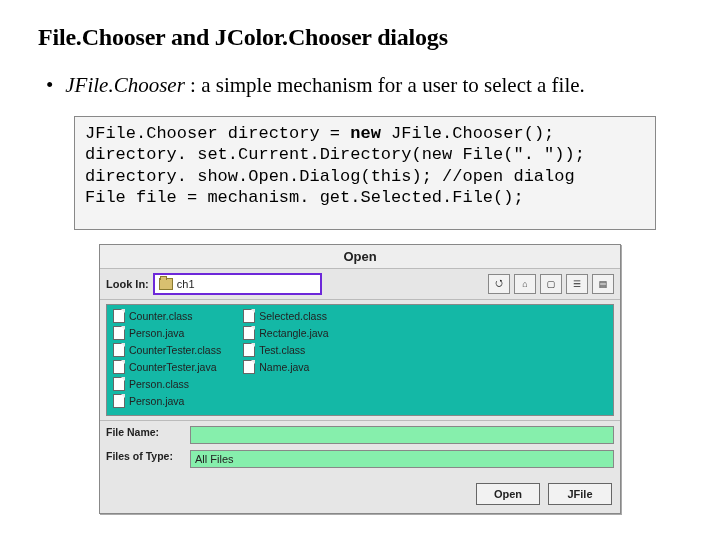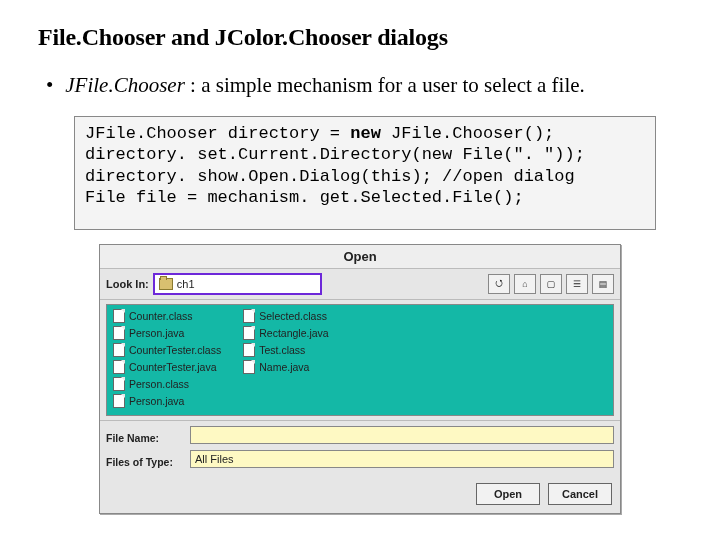--- a/index.html
+++ b/index.html
@@ -135,28 +135,28 @@
     width: 0; height: 0;
     border-top: 4px solid #e6e6e6;
     border-left: 4px solid transparent;
   }
   .form-rows {
     padding: 2px 6px 6px 6px;
     border-top: 1px solid #bbb;
   }
   .form-row {
     display: flex;
-    align-items: flex-end;
+    align-items: flex-start;
     gap: 6px;
     padding: 3px 0;
   }
   .form-row .fl { width: 78px; font-weight: 700; font-size: 10.5px; }
   .text-input {
     flex: 1; height: 16px;
-    background: #fef9c3;
+    background: #86efac;
     border: 1px solid #888;
     padding: 0 4px;
     display: flex; align-items: center;
   }
   .btn-row {
     display: flex;
     justify-content: flex-end;
     gap: 8px;
     padding: 6px 8px 8px 8px;
   }
@@ -264,16 +264,16 @@
       <div class="form-row">
         <span class="fl">Files of Type:</span>
         <div class="text-input">
             <span>All Files</span>
           </div>
       </div>
     </div>
 
     <div class="btn-row">
       <div class="btn">Open</div>
-      <div class="btn">Cancel</div>
+      <div class="btn">JFile</div>
     </div>
   </div>
 </div>
 
 </body></html>

